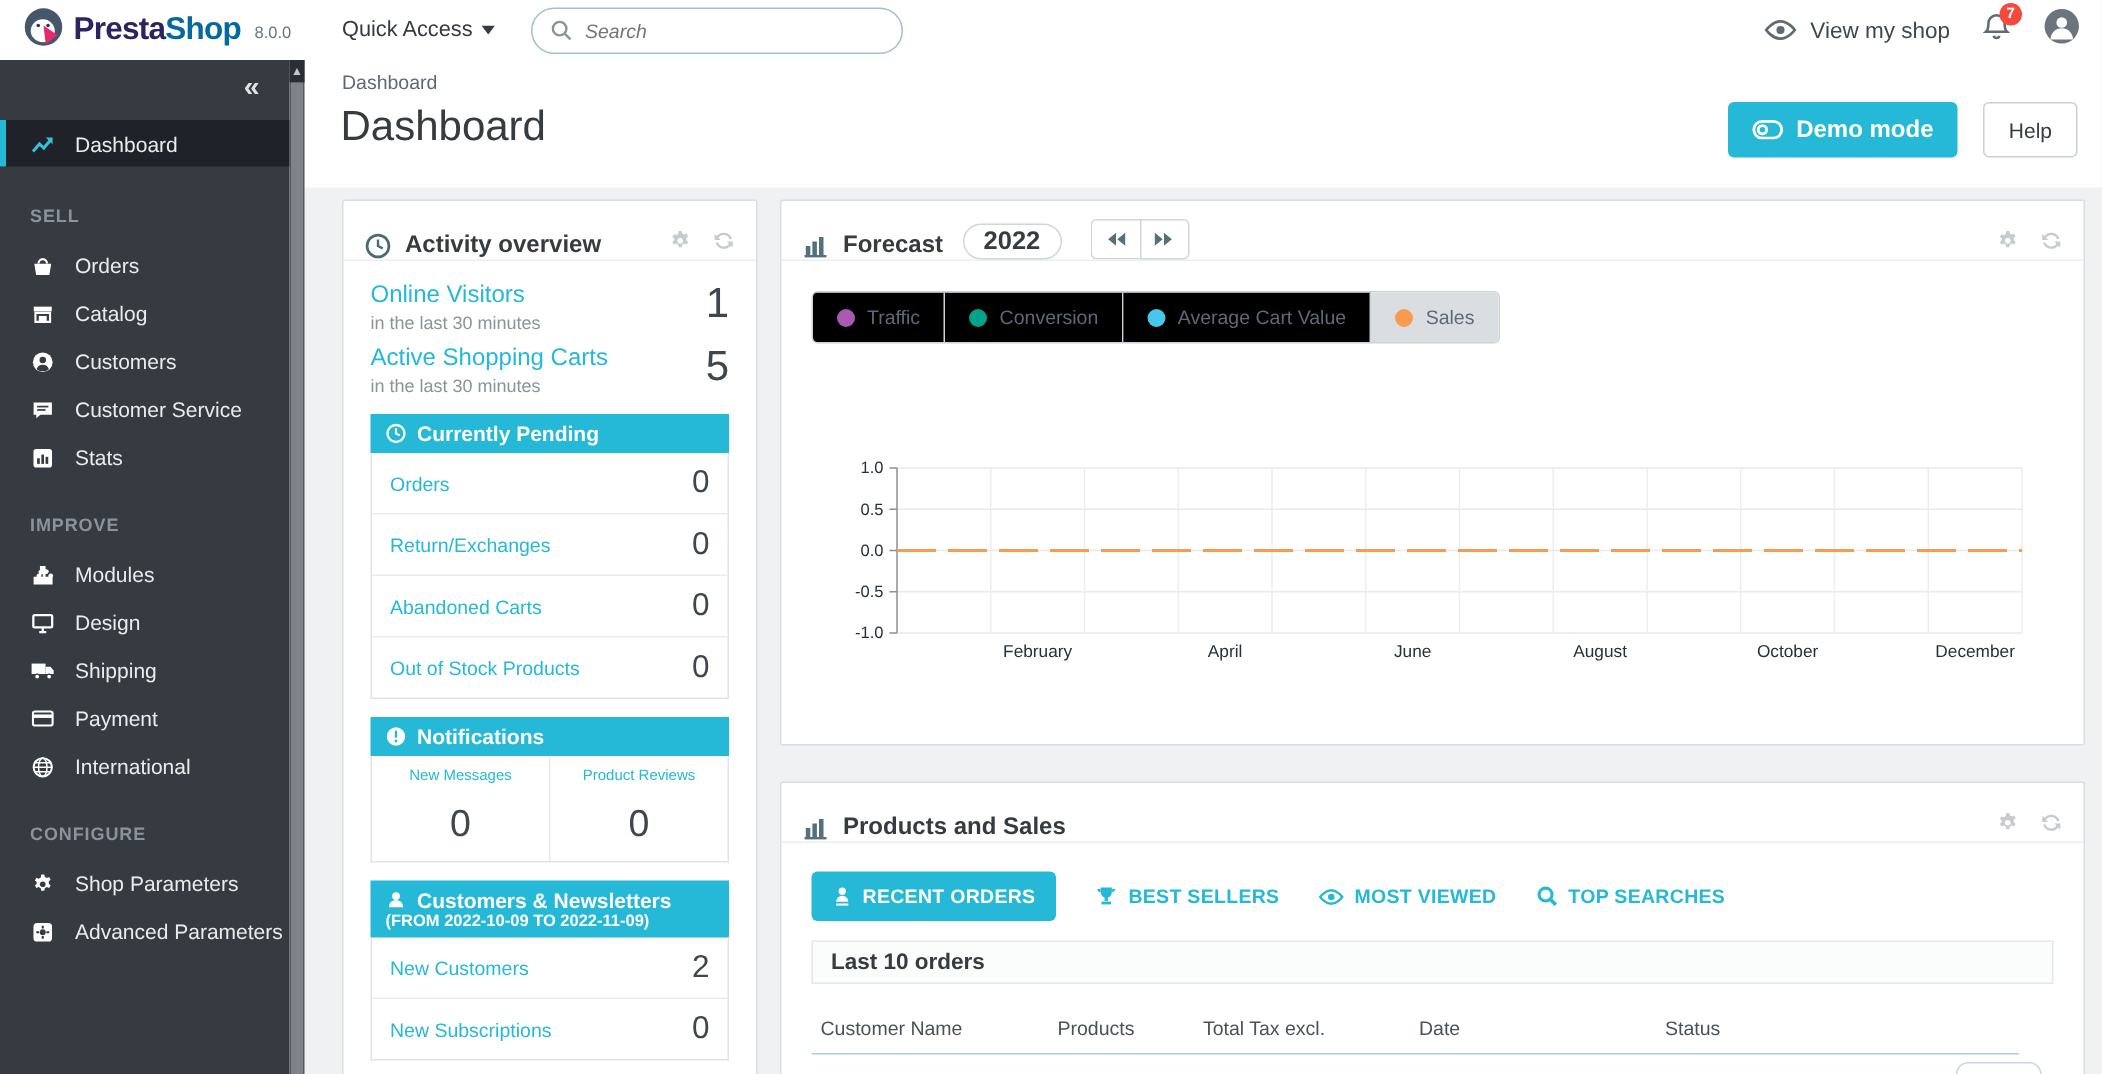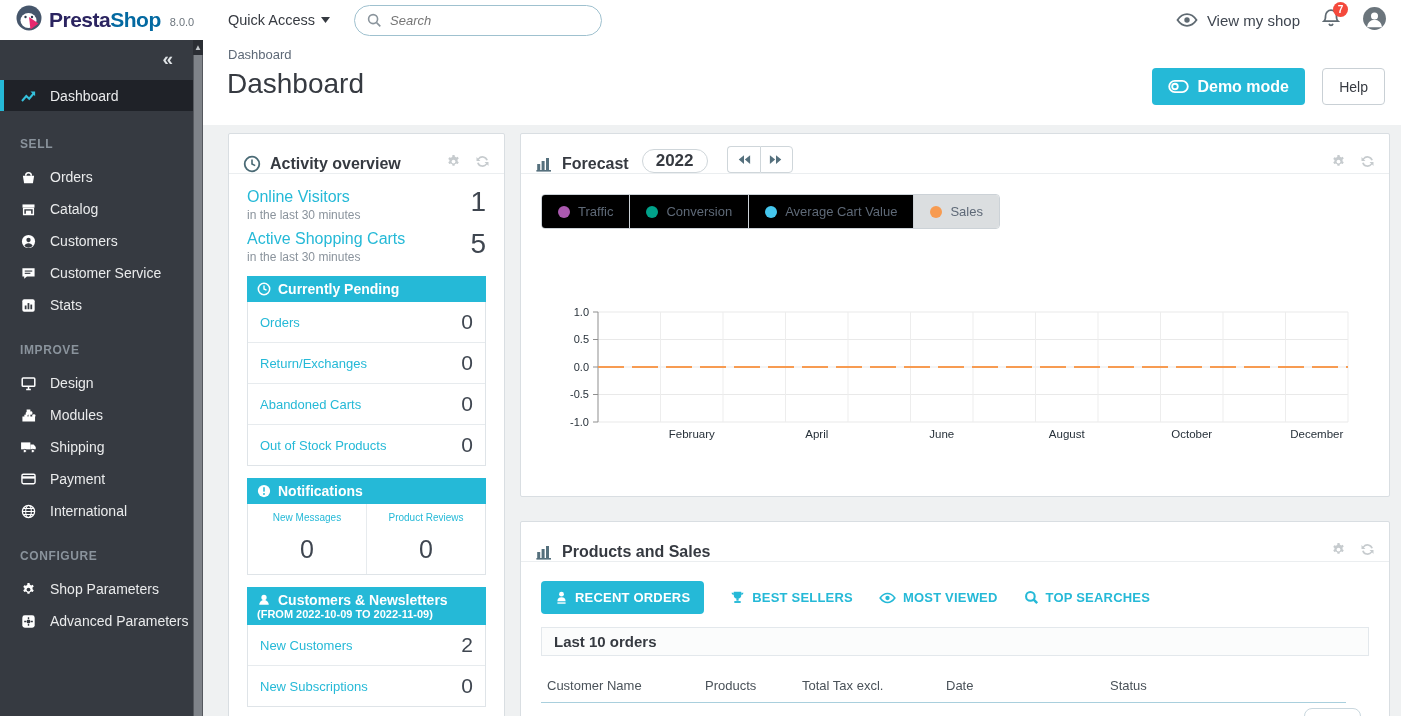--- a/index.html
+++ b/index.html
@@ -216,33 +216,33 @@
           <rect x="10" y="7" width="1.9" height="5" fill="#363a41"></rect>
         </svg>
       </span>
     <span>Stats</span>
   </div>
 
   <div class="nav-section">IMPROVE</div>
   <div class="nav-item">
     <span class="nico">
         <svg width="15" height="15" viewBox="0 0 16 16">
+          <path d="M6 1.5h4v2.3a1.7 1.7 0 1 1 0 3.2V9h2.1a1.7 1.7 0 1 1 3.2 0H15v5.5H1.5V9h2.2a1.7 1.7 0 1 1 3.2 0H8V7a1.7 1.7 0 1 1-2-2.7z" fill="#fff"></path>
+        </svg>
+      </span>
+    <span>Modules</span>
+  </div>
+  <div class="nav-item">
+    <span class="nico">
+        <svg width="15" height="15" viewBox="0 0 16 16">
           <rect x="1.3" y="2.2" width="13.4" height="8.8" rx="1" fill="none" stroke="#fff" stroke-width="1.6"></rect>
           <path d="M5.5 14.3h5M8 11v3.3" stroke="#fff" stroke-width="1.6"></path>
         </svg>
       </span>
     <span>Design</span>
-  </div>
-  <div class="nav-item">
-    <span class="nico">
-        <svg width="15" height="15" viewBox="0 0 16 16">
-          <path d="M6 1.5h4v2.3a1.7 1.7 0 1 1 0 3.2V9h2.1a1.7 1.7 0 1 1 3.2 0H15v5.5H1.5V9h2.2a1.7 1.7 0 1 1 3.2 0H8V7a1.7 1.7 0 1 1-2-2.7z" fill="#fff"></path>
-        </svg>
-      </span>
-    <span>Modules</span>
   </div>
   <div class="nav-item">
     <span class="nico">
         <svg width="17" height="13" viewBox="0 0 18 14">
           <rect x="1" y="1.5" width="10" height="7.5" fill="#fff"></rect>
           <path d="M11 3.8h3.6l2.2 2.7V9H11z" fill="#fff"></path>
           <circle cx="5" cy="10.8" r="1.8" fill="#fff" stroke="#363a41" stroke-width="0.9"></circle>
           <circle cx="13.6" cy="10.8" r="1.8" fill="#fff" stroke="#363a41" stroke-width="0.9"></circle>
         </svg>
       </span>

